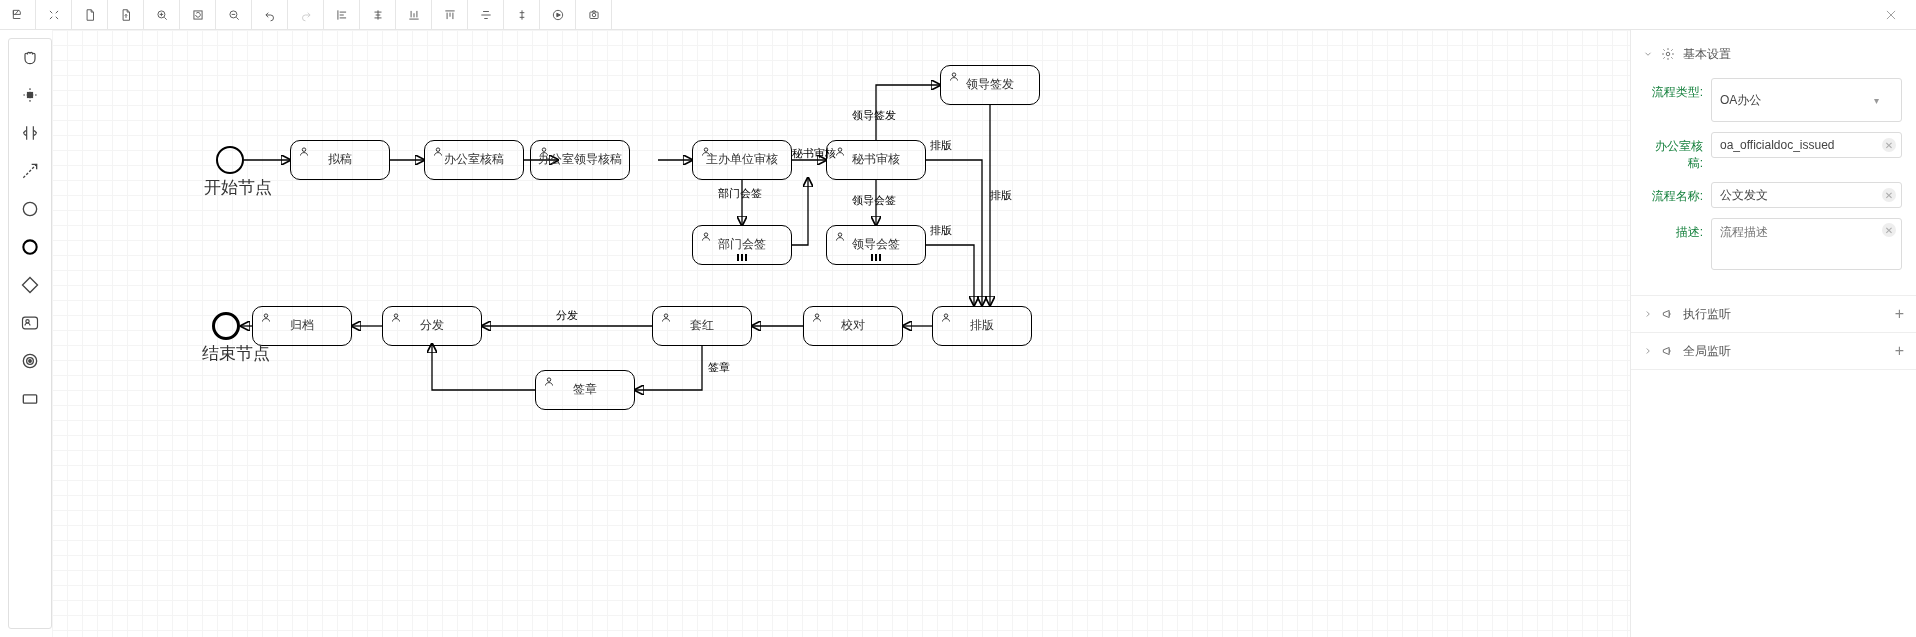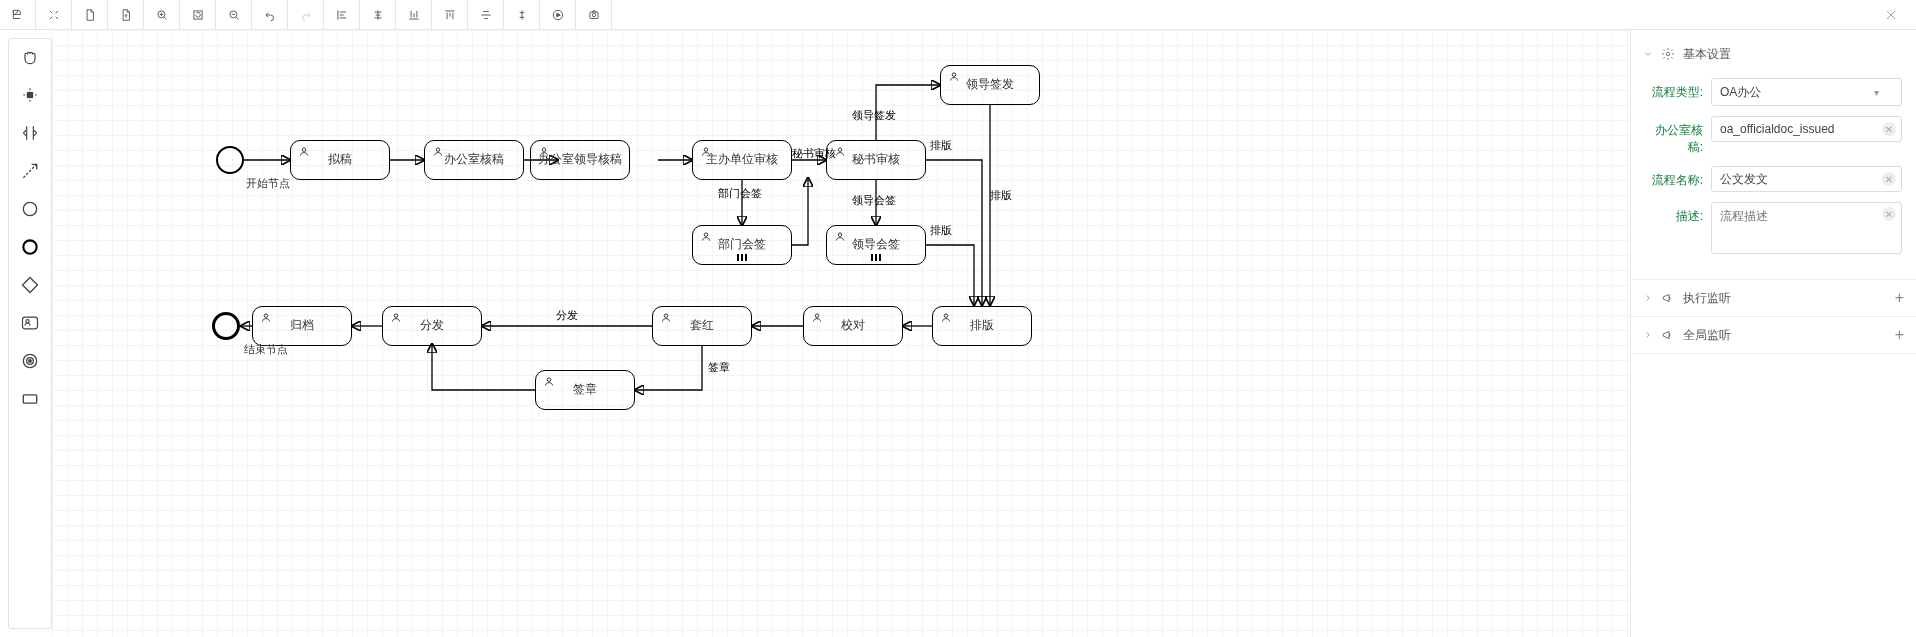--- a/index.html
+++ b/index.html
@@ -35,39 +35,39 @@
   }
   .canvas { position:absolute; inset:0; }
 
   .taskbox { position:absolute; width:100px; height:40px; border:1.5px solid #000; border-radius:10px; background:transparent; display:flex; align-items:center; justify-content:center; text-align:center; font-size:12px; line-height:1.1; }
   .taskbox .uic { position:absolute; left:6px; top:4px; }
   .taskbox .mi { position:absolute; left:50%; bottom:3px; transform:translateX(-50%); display:flex; gap:2px; }
   .taskbox .mi span { display:inline-block; width:2px; height:7px; background:#000; }
 
   .startcircle, .endcircle { position:absolute; width:28px; height:28px; border-radius:50%; border:2px solid #000; background:transparent; }
   .endcircle { border-width:3px; }
-  .caplabel { position:absolute; font-size:11px; white-space:nowrap;margin-left:42px; }
+  .caplabel { position:absolute; font-size:17px; white-space:nowrap; }
   .edgelabel { position:absolute; font-size:11px; white-space:nowrap; color:#000; }
 
   svg.edges { position:absolute; inset:0; width:100%; height:100%; }
   svg.edges path { stroke:#000; stroke-width:1.3; fill:none; }
 
   
   .props { width:286px; border-left:1px solid #eaeaea; background:#fff; display:flex; flex-direction:column; padding-top:6px; }
   .section { border-bottom:1px solid #eee; }
   .sechead { display:flex; align-items:center; height:36px; padding:0 12px; gap:8px; cursor:pointer; color:#555; }
   .sechead .filler { flex:1; }
   .sechead .plus { font-size:16px; color:#888; }
   .secbody { padding:6px 14px 12px 14px; }
   .frow { display:flex; align-items:flex-start; margin-bottom:10px; }
   .frow label { width:66px; text-align:right; padding-right:8px; color:#15803d; padding-top:6px; font-size:12px; }
   .fctrl { flex:1; position:relative; }
   .fctrl input, .fctrl textarea, .fctrl .select { width:100%; border:1px solid #dcdcdc; border-radius:3px; padding:5px 22px 5px 8px; font-size:12px; color:#444; background:#fff; }
   .fctrl textarea { height:52px; resize:none; }
-  .select { height:28px; display:flex; align-items:center; justify-content:space-between; cursor:pointer; }
+  .select { height:44px; display:flex; align-items:center; justify-content:space-between; cursor:pointer; }
   .clr { position:absolute; right:6px; top:50%; transform:translateY(-50%); width:14px; height:14px; border-radius:50%; background:#eee; color:#aaa; font-size:10px; display:flex; align-items:center; justify-content:center; cursor:pointer; }
   .chev { font-size:10px; color:#999; }
 
   .uicon { width:14px; height:14px; }
 </style>
 </head>
 <body>
 
 <div class="app">
 

